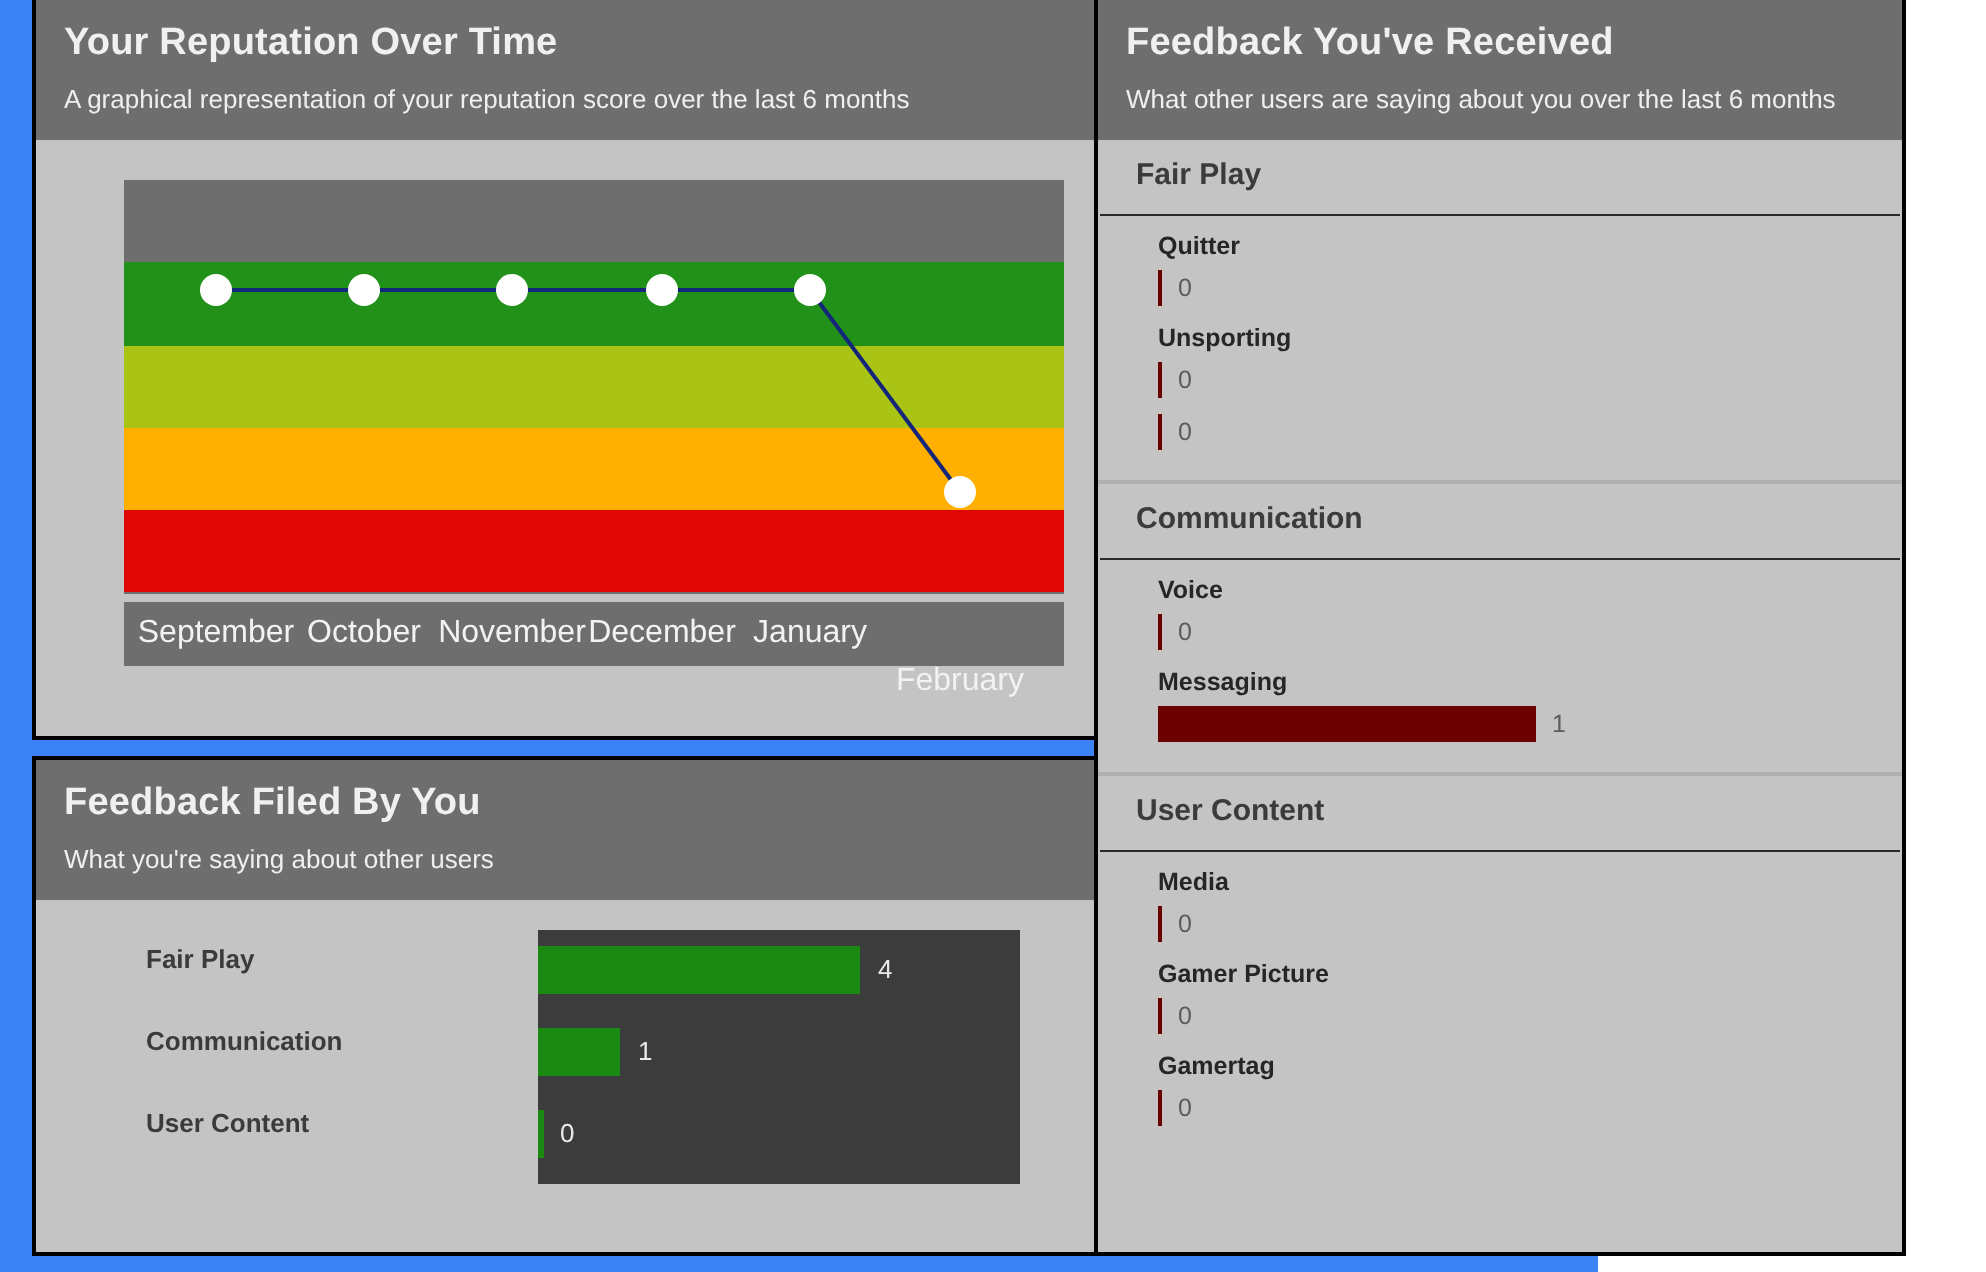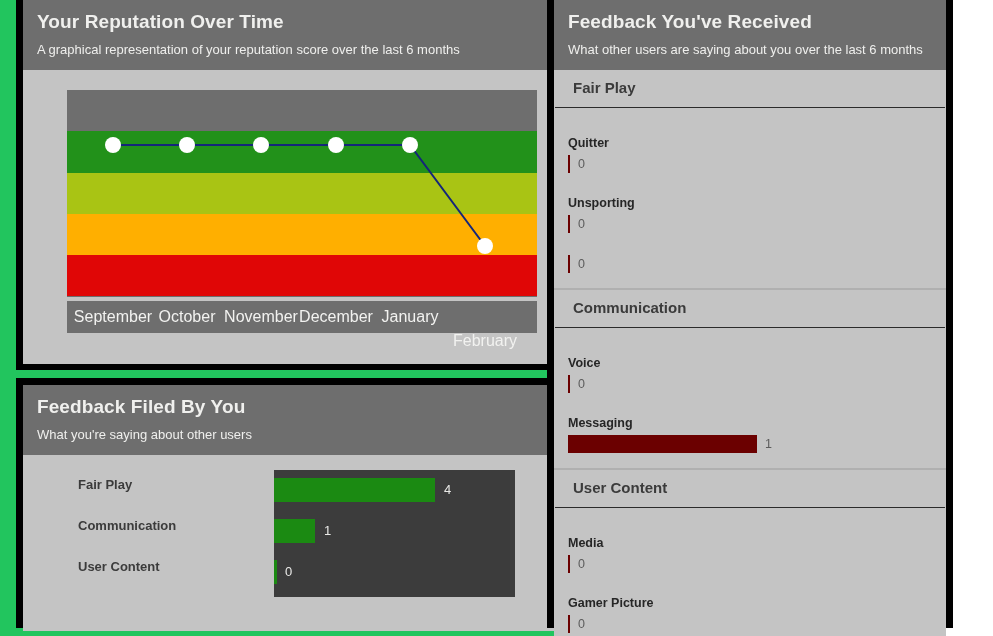--- a/index.html
+++ b/index.html
@@ -12,28 +12,28 @@
   }
   body {
     font-family: "Liberation Sans", sans-serif;
     -webkit-font-smoothing: antialiased;
   }
 
   .page {
     position: relative;
     width: 799px;
     height: 636px;
-    background: #22c55e;
+    background: #3b82f6;
   }
 
   
   .panel {
     position: absolute;
     background: #c4c4c4;
-    border: 7px solid #000000;
+    border: 2px solid #000000;
     box-sizing: border-box;
   }
   .panel-header {
     background: #6e6e6e;
     padding: 10px 14px 12px 14px;
     box-sizing: border-box;
   }
   .panel-title {
     color: #f0f0ee;
     font-size: 19px;
@@ -149,21 +149,21 @@
     margin: 0 1px;
   }
   .recv-section-title {
     color: #3b3b3b;
     font-size: 15px;
     font-weight: bold;
     line-height: 20px;
     white-space: nowrap;
   }
   .recv-items { padding: 6px 0 8px 0; }
-  .recv-item { padding: 0 0 0 14px; margin-bottom: 6px; margin-top: 20px; }
+  .recv-item { padding: 0 0 0 30px; margin-bottom: 6px; }
   .recv-item-label {
     color: #262626;
     font-size: 12.5px;
     font-weight: bold;
     line-height: 18px;
     white-space: nowrap;
   }
   .recv-barrow {
     display: flex;
     align-items: center;

